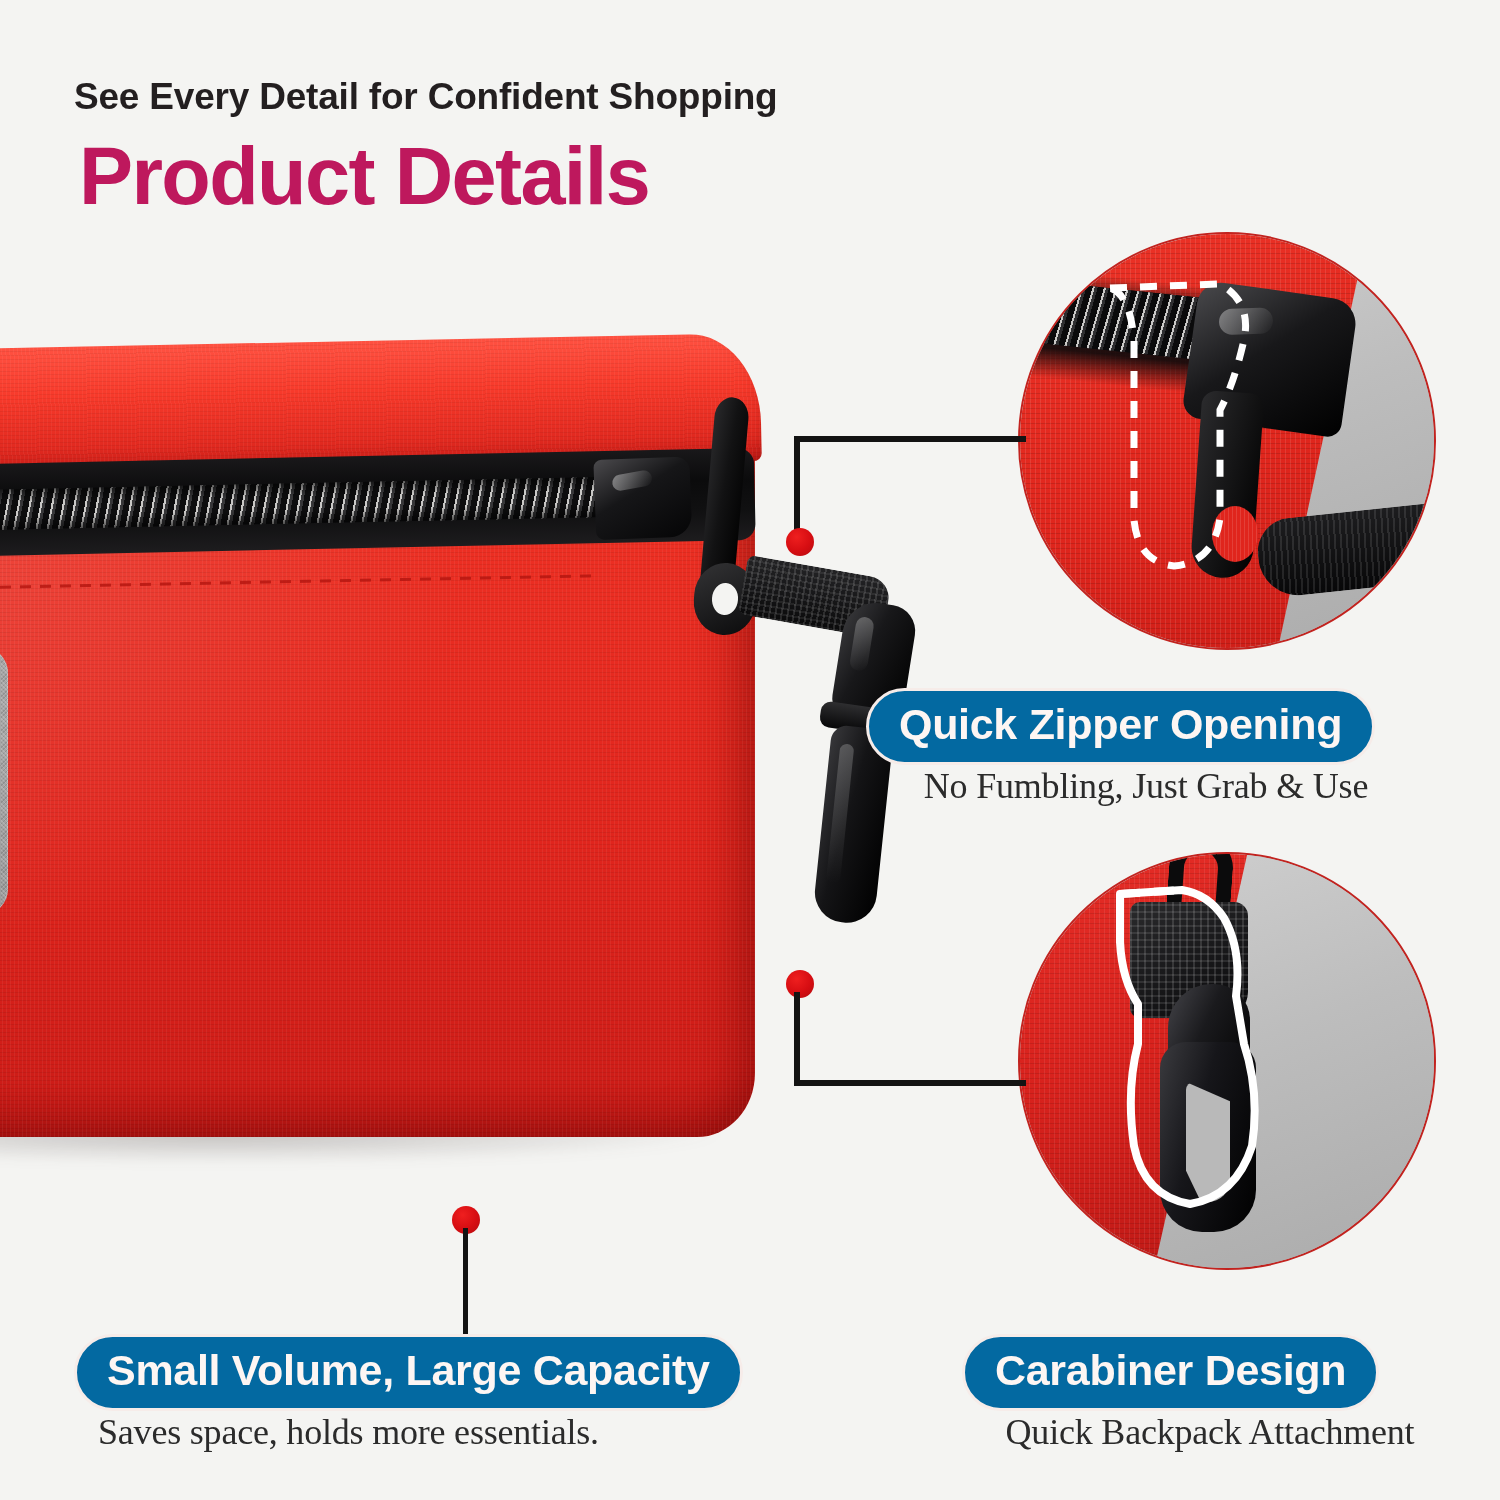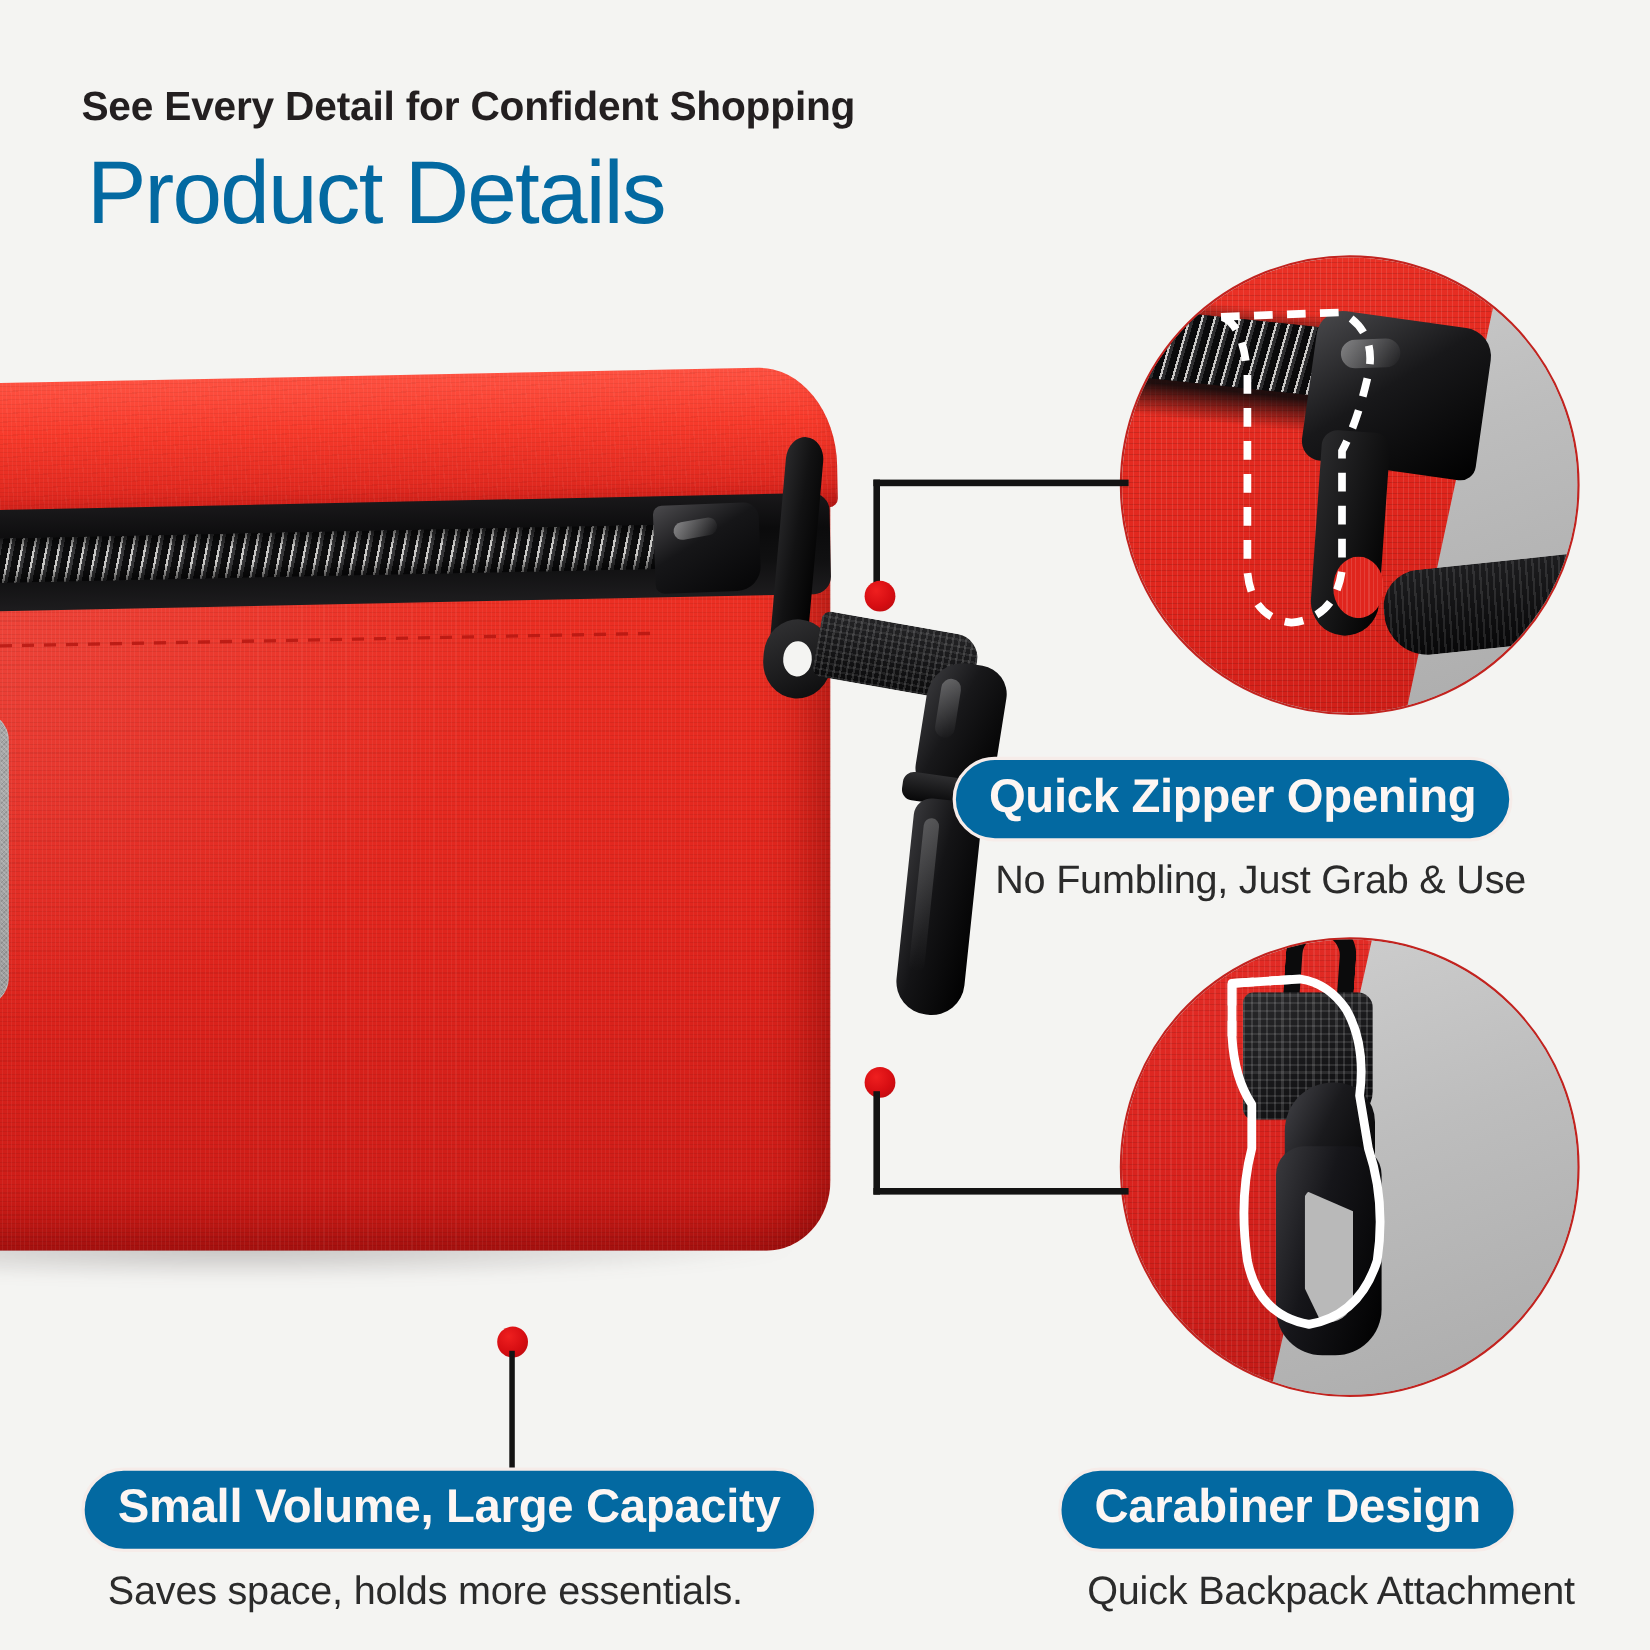--- a/index.html
+++ b/index.html
@@ -14,21 +14,21 @@
   #stage { position:absolute; inset:0; width:1234px; height:1500px; }
 
   
   .kicker {
     position:absolute; left:74px; top:76px;
     font-size:37px; font-weight:700; color:#231f20;
     letter-spacing:-0.2px; white-space:nowrap;
   }
   .headline {
     position:absolute; left:79px; top:130px;
-    font-size:81px; font-weight:400; color:#0369a1;
+    font-size:81px; font-weight:700; color:#be185d;
     letter-spacing:-1.6px; white-space:nowrap;
   }
 
   
   .bag-wrap { position:absolute; left:-330px; top:355px; width:1115px; height:840px; }
   .bag-shadow {
     position:absolute; left:40px; top:760px; width:1010px; height:48px;
     background:radial-gradient(ellipse at 50% 40%, rgba(60,50,50,.26) 0%, rgba(60,50,50,.10) 45%, rgba(60,50,50,0) 72%);
     filter:blur(6px);
   }
@@ -304,23 +304,23 @@
     color:#fdf6f3;
     font-size:43px; font-weight:700;
     padding:12px 30px 16px;
     border-radius:44px;
     border:3px solid #f6ece9;
     white-space:nowrap;
     letter-spacing:-0.3px;
     line-height:1.0;
   }
   .sub {
-    display:block; margin-top:14px;
+    display:block; 
     font-size:36px; font-weight:400; color:#2b2b2b;
-    white-space:nowrap; letter-spacing:-0.2px;
+    white-space:nowrap; letter-spacing:-0.2px;font-family:Liberation Serif, serif;
   }
   .co-zipper { left:866px; top:688px; }
   .co-zipper .sub { text-align:center; width:560px; }
   .co-small { left:74px; top:1334px; }
   .co-small .sub { text-align:left; padding-left:24px; }
   .co-carab { left:962px; top:1334px; }
   .co-carab .sub { text-align:center; width:496px; }
 </style>
 </head>
 <body>

